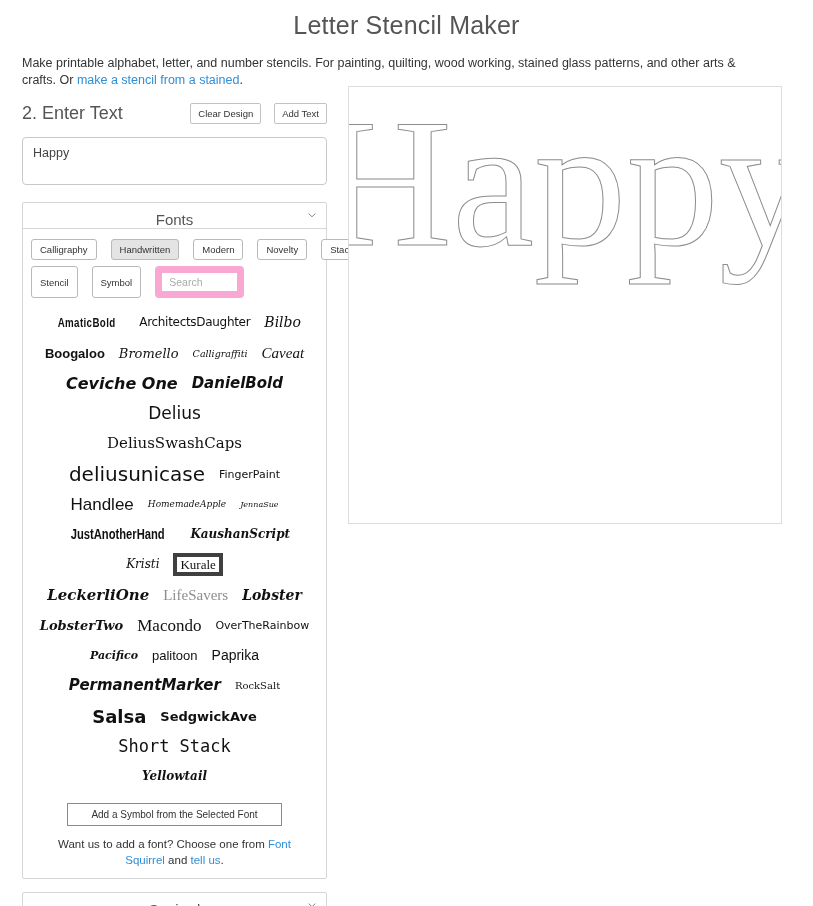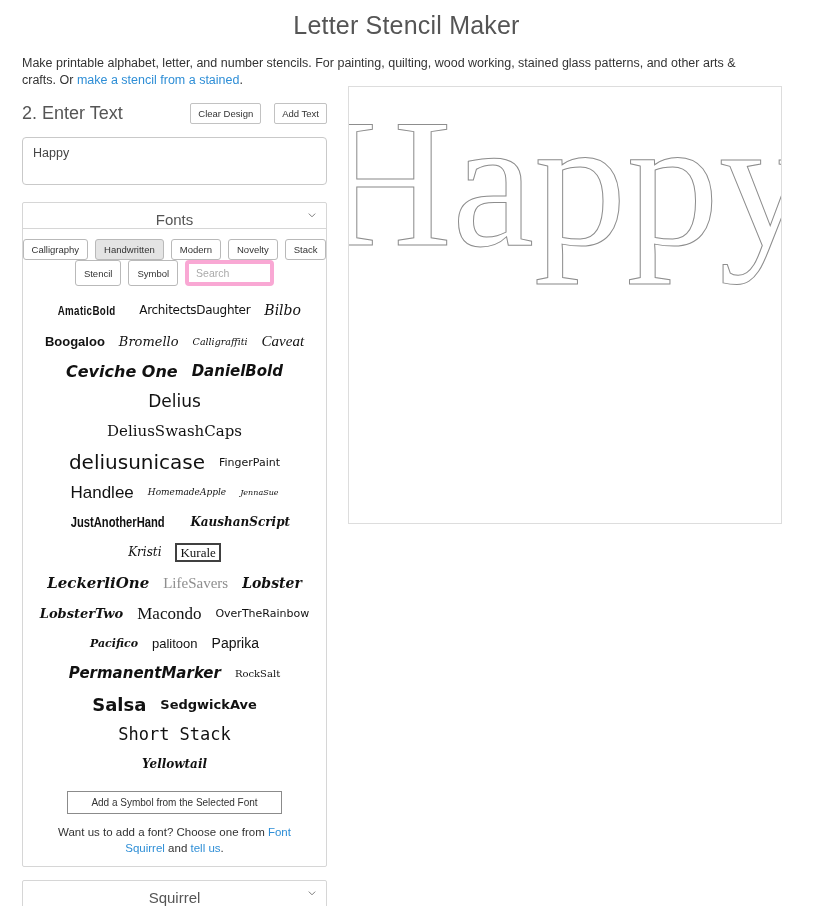--- a/index.html
+++ b/index.html
@@ -117,38 +117,38 @@
     right: 10px;
     top: 50%;
     transform: translateY(-60%);
     width: 8px; height: 8px;
   }
   .panel-body { padding: 10px 8px 10px 8px; }
 
   
   .filter-row {
     display: flex;
-    justify-content: center;
-    gap: 7px;
+    gap: 14px;
+    margin-bottom: 6px;
   }
   .filt {
     border: 1px solid #b9b9b9;
     background: #ffffff;
     font-size: 9.5px;
     color: #333333;
     padding: 4px 8px;
     line-height: 11px;
     border-radius: 3px;
     cursor: pointer;
     font-family: "Liberation Sans", sans-serif;
     white-space: nowrap;
   }
   .filt.active { background: #e4e4e4; }
   .search-in {
-    border: 4px solid #f9a8d4;
+    border: 7px solid #f9a8d4;
     border-radius: 4px;
     font-size: 10.5px;
     color: #333;
     padding: 3px 7px;
     width: 89px;
     outline: none;
     font-family: "Liberation Sans", sans-serif;
   }
   .search-in::placeholder { color: #aaaaaa; }
 
@@ -160,21 +160,21 @@
   }
   .font-item {
     display: inline-block;
     margin: 0 7px;
     color: #111111;
     cursor: pointer;
     white-space: nowrap;
     vertical-align: middle;
   }
   .font-item.selected {
-    border: 2px solid #404040;
+    border: 4px solid #404040;
     padding: 0 3px;
     line-height: 15px;
   }
 
   .sym-btn-wrap { text-align: center; margin-top: 12px; }
   .sym-btn {
     border: 1px solid #8b8b8b;
     background: #ffffff;
     font-size: 10px;
     color: #333333;

